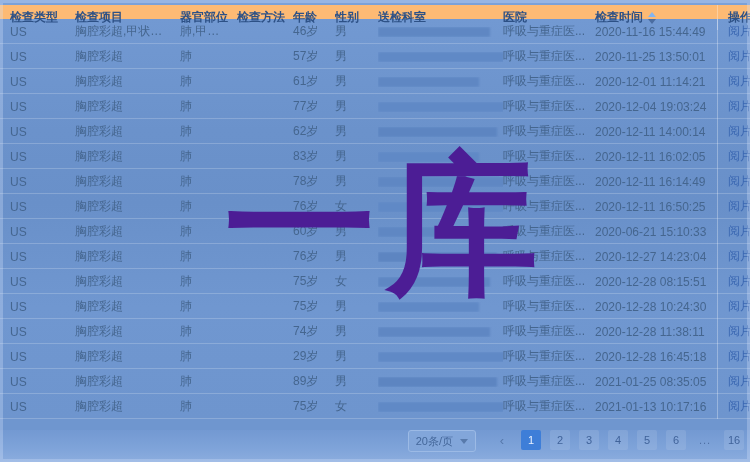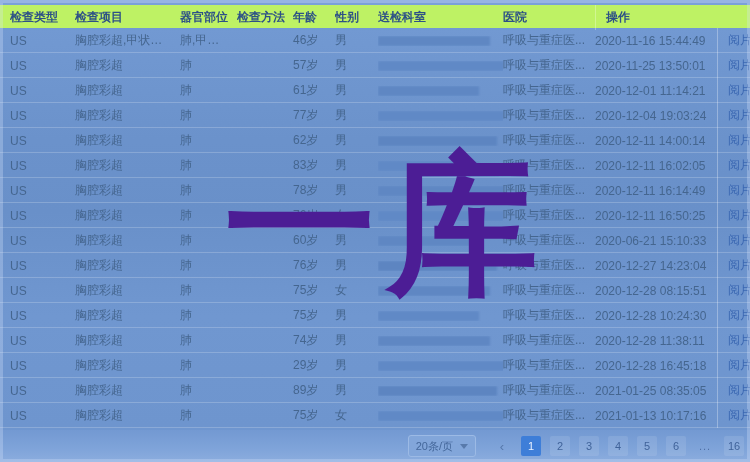--- a/index.html
+++ b/index.html
@@ -10,21 +10,21 @@
     -webkit-font-smoothing:antialiased;
   }
   .top-strip{height:5px;background:#7ba1d8;}
   
   .grid-row{
     display:grid;
     grid-template-columns:65px 105px 57px 56px 42px 43px 125px 92px 122px 33px;
     padding-left:10px;box-sizing:border-box;align-items:center;
   }
   .thead{
-    height:23px;background:#bef264;color:#2d5186;
+    height:14px;background:#fdba74;color:#2d5186;
     font-size:12px;font-weight:bold;text-align:center;
   }
   .th{overflow:hidden;white-space:nowrap;padding-right:6px;display:flex;align-items:center;}
   .tbody{
     background:linear-gradient(180deg,#7299d2 0%,#6b92cb 28%,#6990c9 46%,#7097d0 72%,#6e95ce 100%);
   }
   .tr{
     height:25px;font-size:12px;color:#45668f;
     border-bottom:1px solid rgba(255,255,255,0.20);
   }
@@ -44,21 +44,21 @@
   .tr:nth-child(5n) .redact{width:119px;background:#5d85c1;}
   .tr:nth-child(7n) .redact{width:132px;}
   
   .sort-caret{display:inline-flex;flex-direction:column;margin-left:5px;}
   .caret-up{width:0;height:0;border-left:4px solid transparent;border-right:4px solid transparent;border-bottom:5px solid #84b5f0;}
   .caret-down{width:0;height:0;border-left:4px solid transparent;border-right:4px solid transparent;border-top:5px solid #4b6da1;margin-top:2px;}
   
   .pagination{
     position:absolute;left:0;right:0;bottom:0;height:32px;
     background:linear-gradient(180deg,#7399d2 0%,#7ea3d9 55%,#8cadde 100%);
-    display:flex;align-items:center;justify-content:flex-end;
+    display:flex;align-items:flex-start;justify-content:flex-end;
     padding-right:6px;box-sizing:border-box;font-size:11px;
   }
   .page-size-select{
     height:20px;border:1px solid #9cbae5;border-radius:3px;background:#82a6da;
     color:#44679a;display:flex;align-items:center;padding:0 7px;gap:7px;
     margin-right:16px;cursor:pointer;
   }
   .chev-down{width:0;height:0;border-left:4px solid transparent;border-right:4px solid transparent;border-top:5px solid #587aab;}
   .pager{display:flex;align-items:center;gap:9px;}
   .page-btn{
@@ -88,20 +88,27 @@
 <div>
   <div class="grid-row thead">
     <div class="th">检查类型</div>
     <div class="th">检查项目</div>
     <div class="th">器官部位</div>
     <div class="th">检查方法</div>
     <div class="th">年龄</div>
     <div class="th">性别</div>
     <div class="th">送检科室</div>
     <div class="th">医院</div>
+    <div class="th">
+      <span>检查时间</span>
+      <span class="sort-caret">
+        <i class="caret-up"></i>
+        <i class="caret-down"></i>
+      </span>
+    </div>
     <div class="th h-op">操作</div>
   </div>
 
   <div class="tbody">
   <div class="grid-row tr">
     <div class="td">US</div>
     <div class="td">胸腔彩超,甲状腺彩超</div>
     <div class="td">肺,甲状...</div>
     <div class="td"></div>
     <div class="td">46岁</div>

